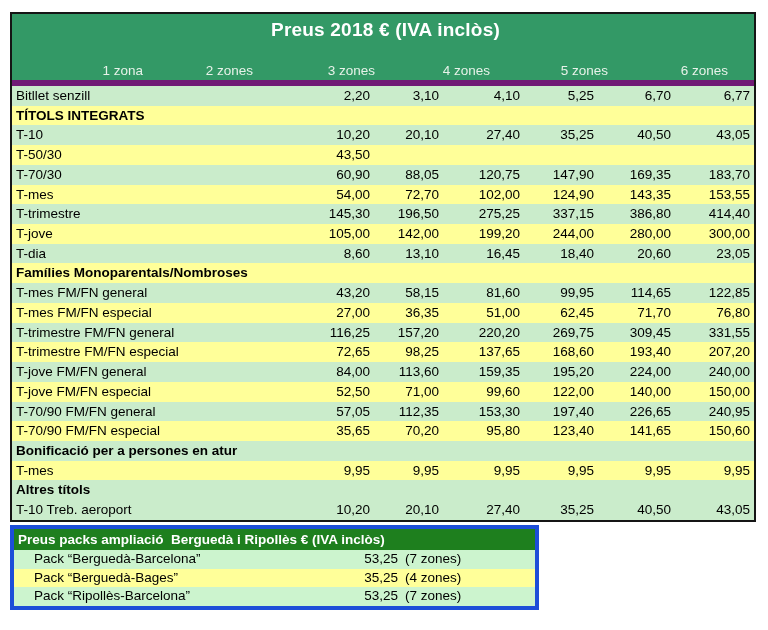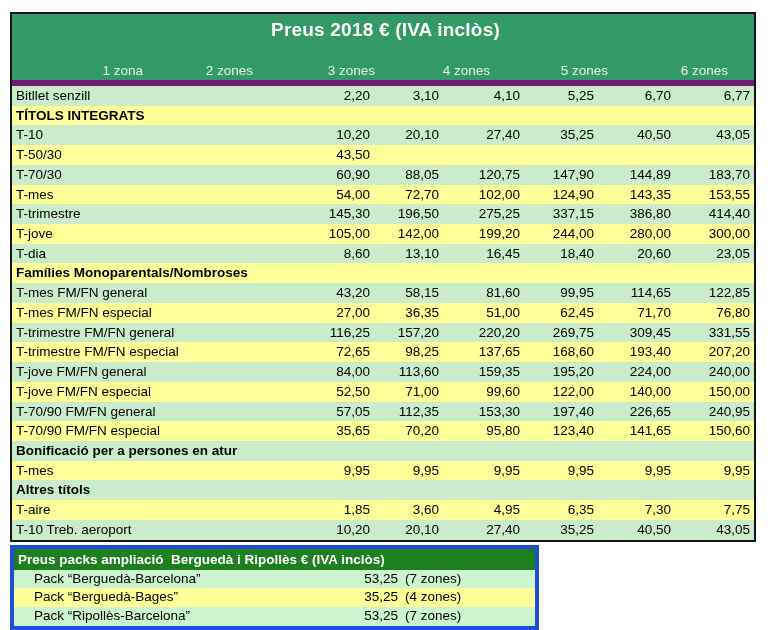--- a/index.html
+++ b/index.html
@@ -152,21 +152,21 @@
           <div class="num w3"></div>
           <div class="num w4"></div>
           <div class="num w5"></div>
         </div>
         <div class="row green">
           <div class="label">T-70/30</div>
           <div class="num w0">60,90</div>
           <div class="num w1">88,05</div>
           <div class="num w2">120,75</div>
           <div class="num w3">147,90</div>
-          <div class="num w4">144,89</div>
+          <div class="num w4">169,35</div>
           <div class="num w5">183,70</div>
         </div>
         <div class="row yellow">
           <div class="label">T-mes</div>
           <div class="num w0">54,00</div>
           <div class="num w1">72,70</div>
           <div class="num w2">102,00</div>
           <div class="num w3">124,90</div>
           <div class="num w4">143,35</div>
           <div class="num w5">153,55</div>
@@ -299,29 +299,20 @@
         </div>
         <div class="row green section">
           <div class="label">Altres títols</div>
           <div class="num w0"></div>
           <div class="num w1"></div>
           <div class="num w2"></div>
           <div class="num w3"></div>
           <div class="num w4"></div>
           <div class="num w5"></div>
         </div>
-        <div class="row yellow">
-          <div class="label">T-aire</div>
-          <div class="num w0">1,85</div>
-          <div class="num w1">3,60</div>
-          <div class="num w2">4,95</div>
-          <div class="num w3">6,35</div>
-          <div class="num w4">7,30</div>
-          <div class="num w5">7,75</div>
-        </div>
         <div class="row green">
           <div class="label">T-10 Treb. aeroport</div>
           <div class="num w0">10,20</div>
           <div class="num w1">20,10</div>
           <div class="num w2">27,40</div>
           <div class="num w3">35,25</div>
           <div class="num w4">40,50</div>
           <div class="num w5">43,05</div>
         </div>
       </div>

